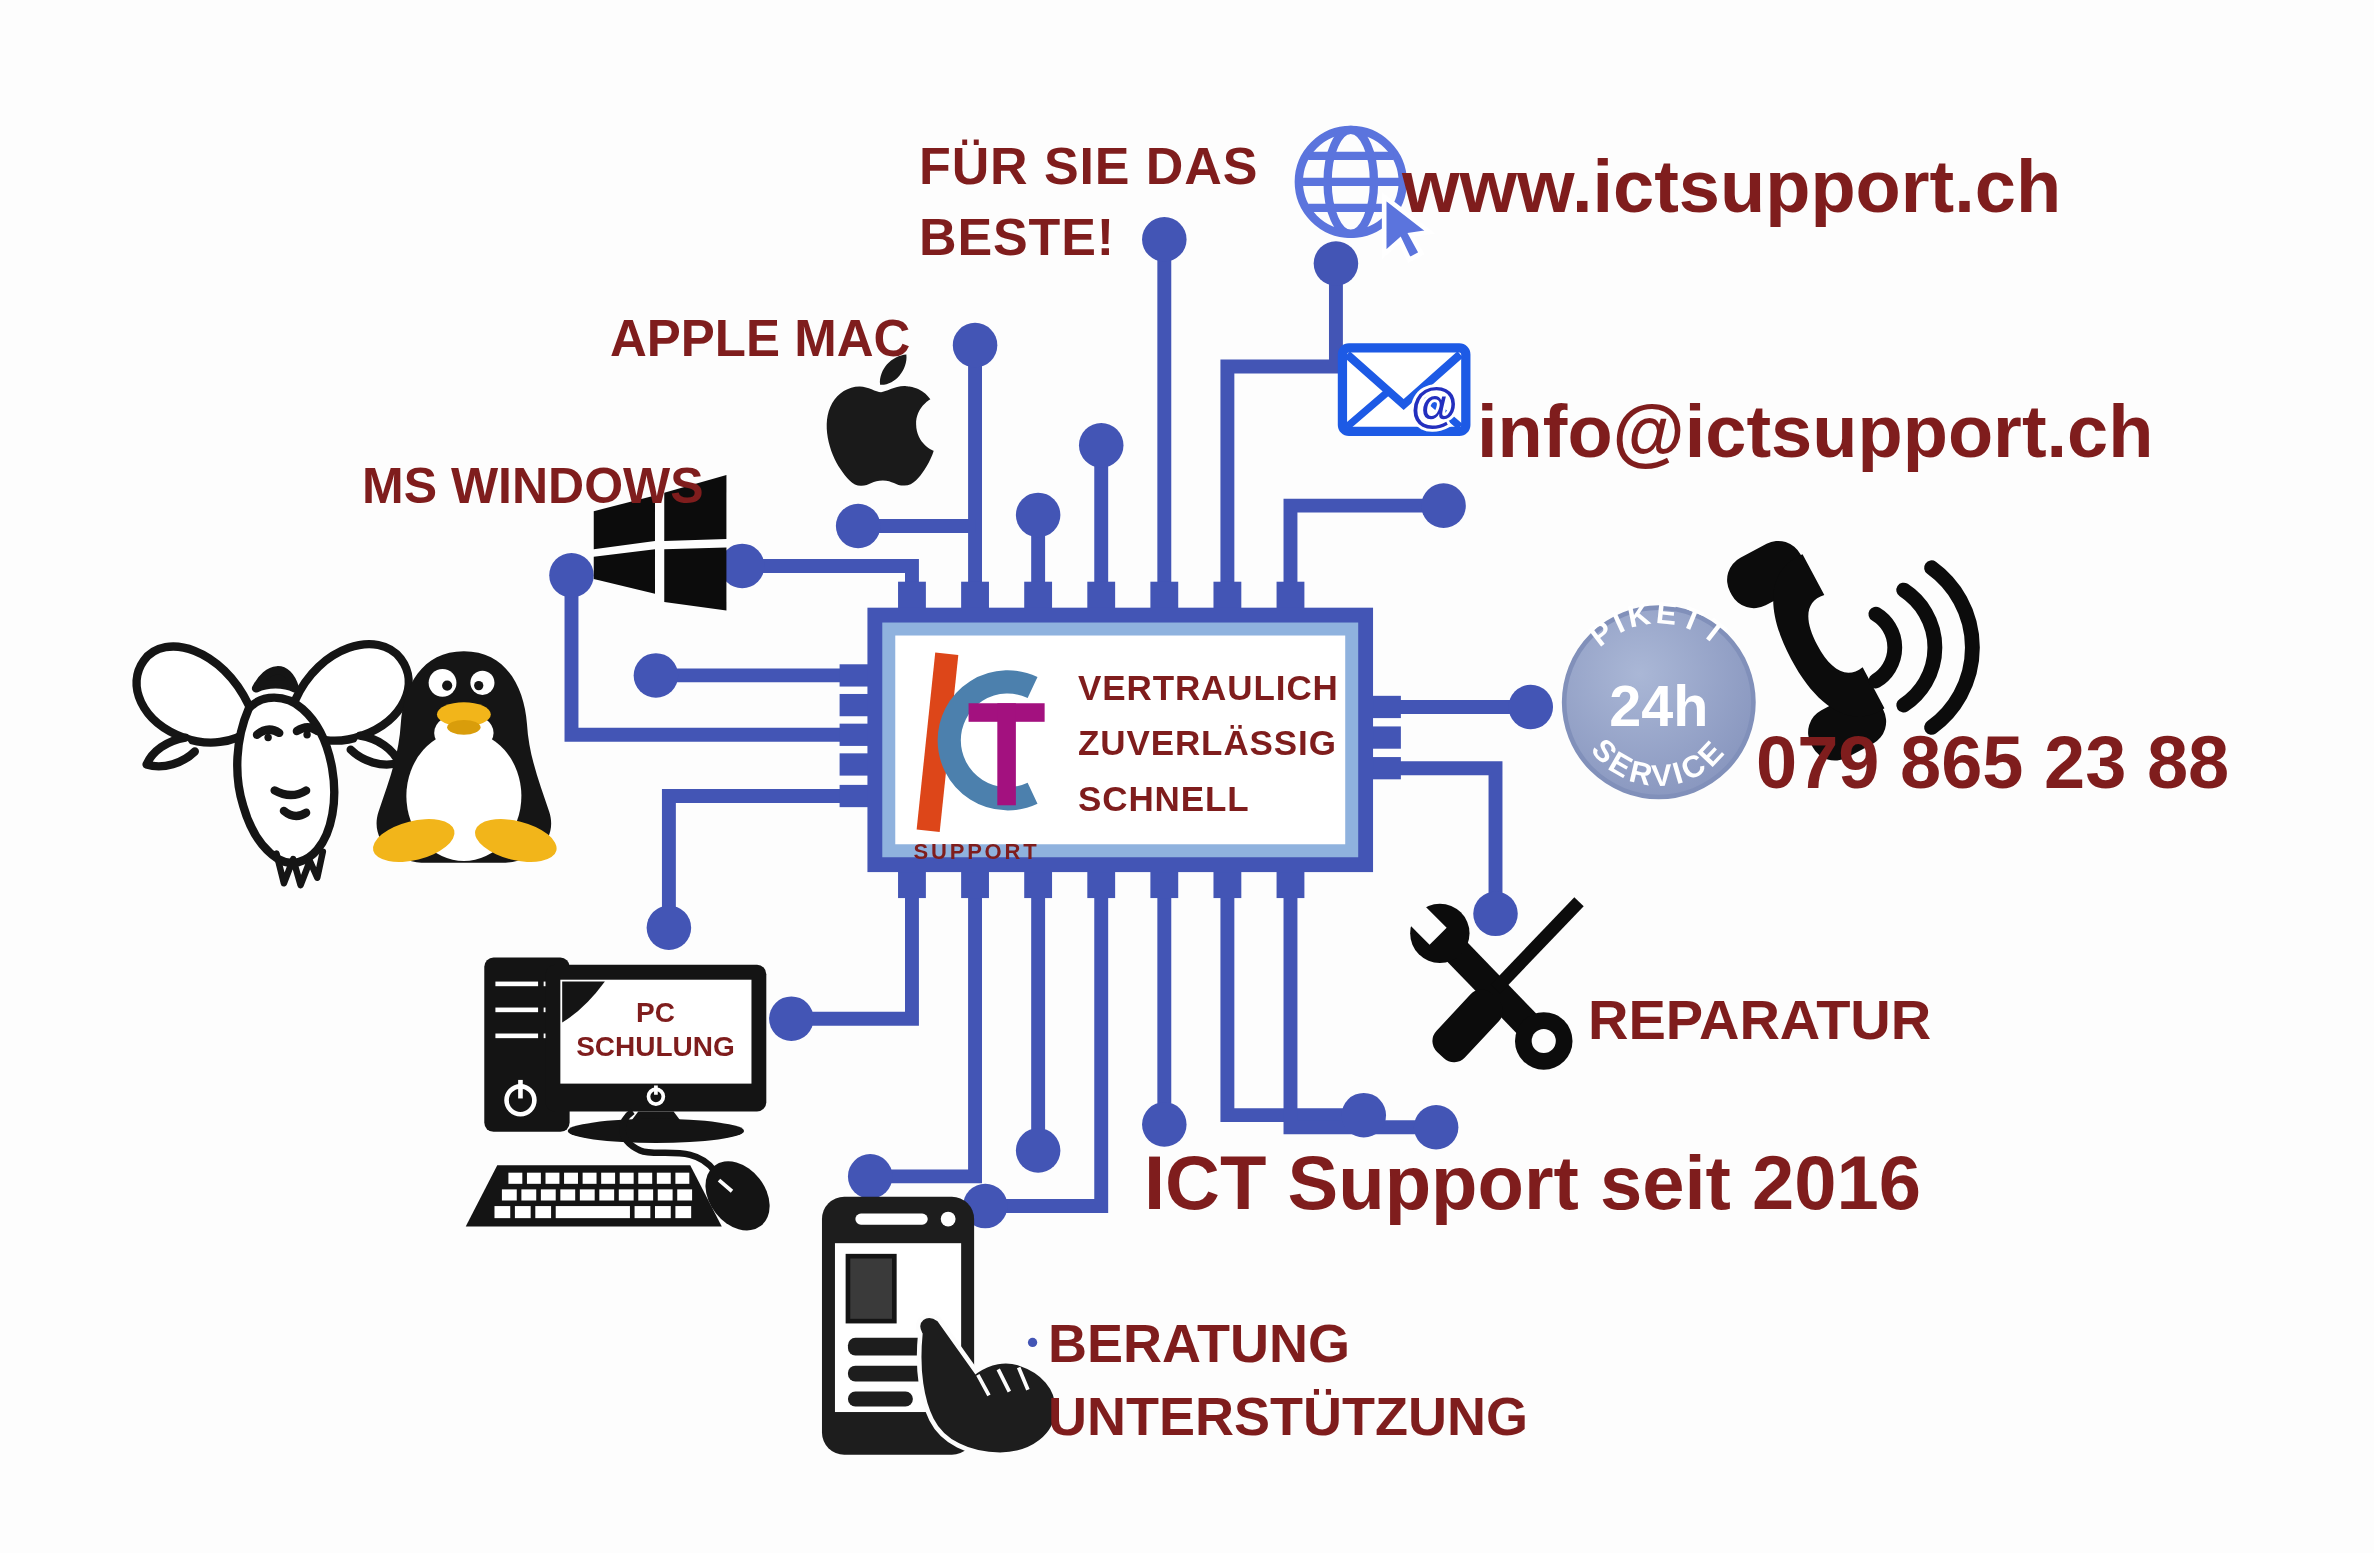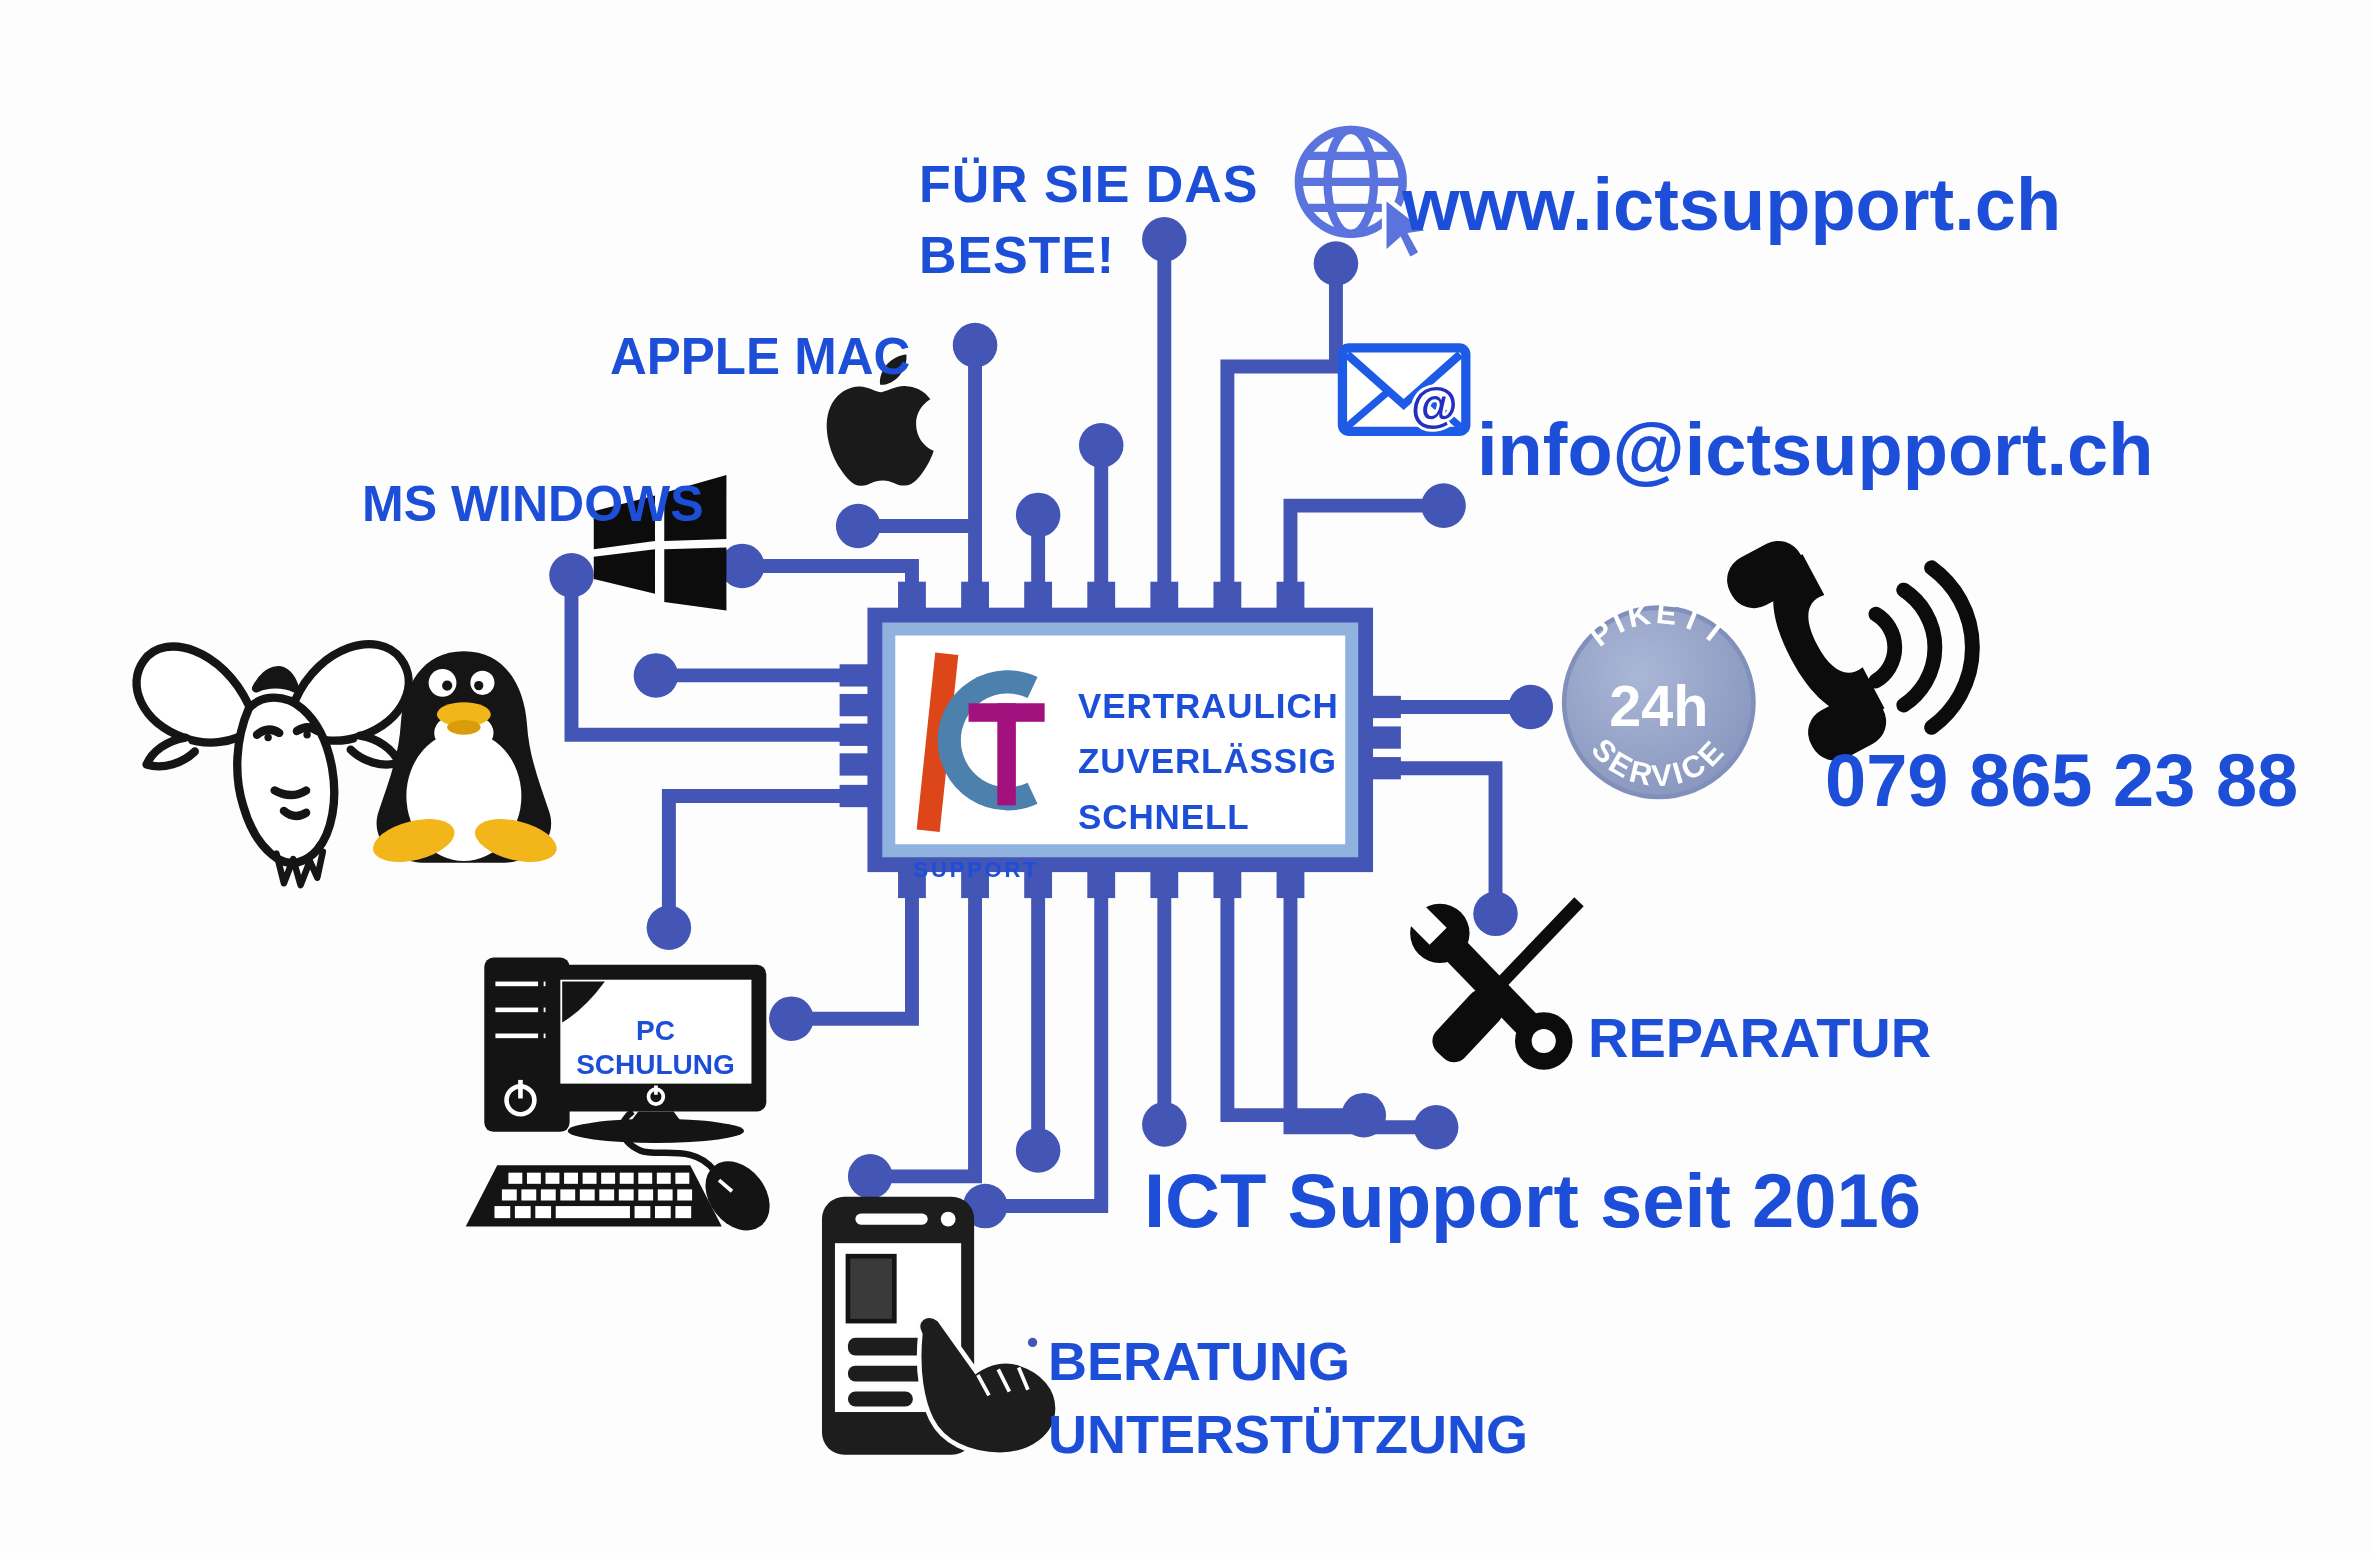--- a/index.html
+++ b/index.html
@@ -1,20 +1,20 @@
 <!DOCTYPE html>
 <html style="font-size:15px"><head>
 <meta charset="utf-8">
 <style>
   html,body{margin:0;padding:0;background:#e8e8e8;}
   .stage{position:relative;width:2375px;height:1554px;background:#fdfdfd;overflow:hidden;
          font-family:"Liberation Sans","DejaVu Sans",sans-serif;}
   svg.art{position:absolute;left:0;top:0;}
-  .txt{position:absolute;font-weight:bold;color:#1d4ed8;line-height:1.05;white-space:nowrap;
-       font-family:"Liberation Sans","DejaVu Sans",sans-serif;margin-top:18px;}
+  .txt{position:absolute;font-weight:bold;color:#7f1d1d;line-height:1.05;white-space:nowrap;
+       font-family:"Liberation Sans","DejaVu Sans",sans-serif;}
   .headline{font-size:52px;letter-spacing:0.9px;}
   .big{font-size:74px;letter-spacing:0px;}
   .label-md{font-size:50px;}
   .chipline{font-size:35px;letter-spacing:0.9px;}
   .support{font-size:22px;letter-spacing:2.8px;}
   .screen-label{font-size:28px;line-height:1.2;text-align:center;}
   .slogan{font-size:46px;font-style:italic;}
   .consult{font-size:54px;}
   .repair{font-size:56px;}
 </style>
@@ -279,21 +279,21 @@
 <div class="txt label-md" style="left:610px;top:312px;font-size:51px;">APPLE MAC</div>
 
 <div class="txt big" style="left:1477px;top:393px;">info@ictsupport.ch</div>
 <div class="txt label-md" style="left:362px;top:460px;">MS WINDOWS</div>
 
 <div class="txt chipline" style="left:1078px;top:670px;">VERTRAULICH</div>
 <div class="txt chipline" style="left:1078px;top:725px;">ZUVERLÄSSIG</div>
 <div class="txt chipline" style="left:1078px;top:781px;">SCHNELL</div>
 <div class="txt support" style="left:907px;top:840px;width:139px;text-align:center;">SUPPORT</div>
 
-<div class="txt big" style="left:1825px;top:724px;">079 865 23 88</div>
+<div class="txt big" style="left:1756px;top:724px;">079 865 23 88</div>
 <div class="txt repair" style="left:1588px;top:991px;">REPARATUR</div>
 
 <div class="txt" style="left:1144px;top:1143px;font-size:76px;">ICT Support seit 2016</div>
 
 <div class="txt consult" style="left:1048px;top:1315px;">BERATUNG</div>
 <div class="txt consult" style="left:1048px;top:1388px;text-align:center;">UNTERSTÜTZUNG</div>
 
 <div class="txt screen-label" style="left:562px;top:996px;width:187px;">
   <div>PC</div>
   <div>SCHULUNG</div>

